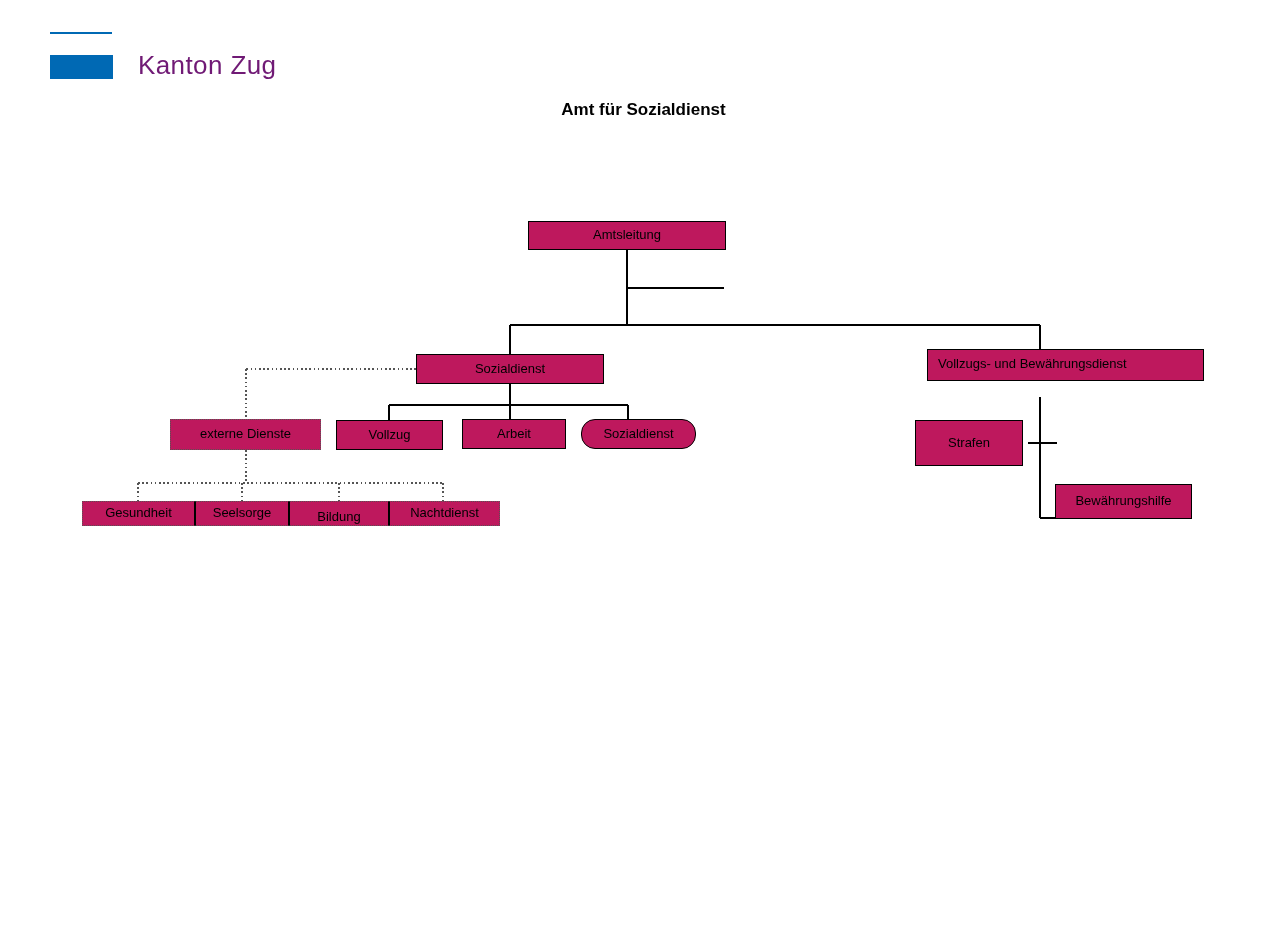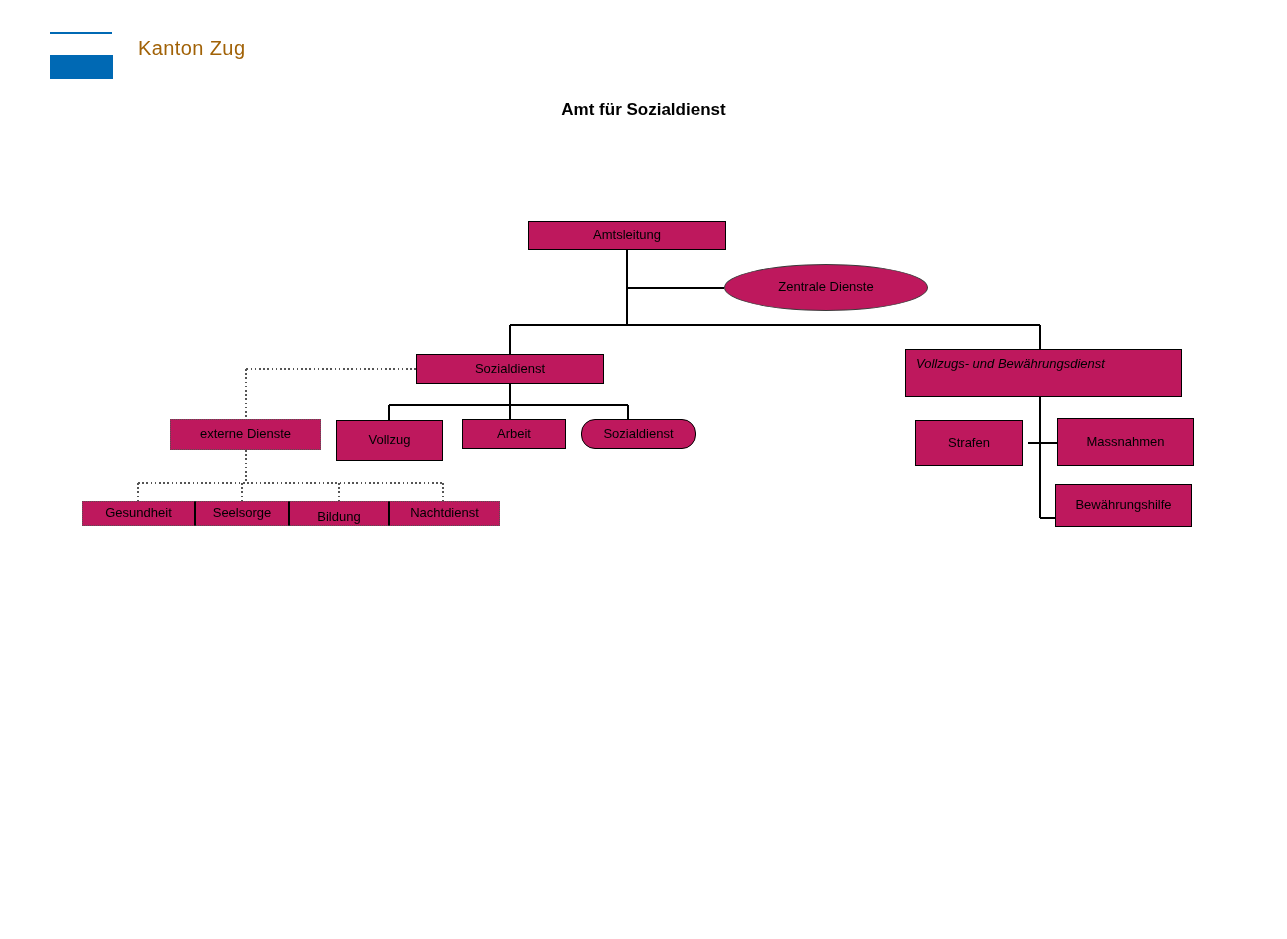--- a/index.html
+++ b/index.html
@@ -38,25 +38,25 @@
     position: absolute;
     left: 50px;
     top: 55px;
     width: 63px;
     height: 24px;
     background: #0069b4;
   }
   #brand-name {
     position: absolute;
     left: 138px;
-    top: 37px;
-    font-size: 20px;
+    top: 50px;
+    font-size: 26px;
     font-weight: 400;
     letter-spacing: 0.4px;
-    color: #a16207;
+    color: #701a75;
     white-space: nowrap;
   }
 
   
   #chart-title {
     position: absolute;
     left: 0;
     top: 100px;
     width: 1287px;
     text-align: center;
@@ -169,57 +169,51 @@
         <line x1="242" y1="483" x2="242" y2="501"></line>
         <line x1="339" y1="483" x2="339" y2="501"></line>
         <line x1="443" y1="483" x2="443" y2="501"></line>
       </g>
     </svg>
 
     <div class="node" style="left:528px; top:221px; width:198px; height:29px;">
       <span>Amtsleitung</span>
     </div>
 
-    <div class="node ellipse" style="left:724px; top:264px; width:204px; height:47px;">
-      <span>Zentrale Dienste</span>
-    </div>
 
     <div class="node" style="left:416px; top:354px; width:188px; height:30px;">
       <span>Sozialdienst</span>
     </div>
 
-    <div class="node top-label" style="left:905px; top:349px; width:277px; height:48px;font-style:italic;">
+    <div class="node top-label" style="left:927px; top:349px; width:277px; height:32px;">
       <span>Vollzugs-  und Bewährungsdienst</span>
     </div>
 
     <div class="node dotted" style="left:170px; top:419px; width:151px; height:31px;">
       <span>externe Dienste</span>
     </div>
 
-    <div class="node" style="left:336px; top:420px; width:107px; height:41px;">
+    <div class="node" style="left:336px; top:420px; width:107px; height:30px;">
       <span>Vollzug</span>
     </div>
 
     <div class="node" style="left:462px; top:419px; width:104px; height:30px;">
       <span>Arbeit</span>
     </div>
 
     <div class="node" style="left:581px; top:419px; width:115px; height:30px;border-radius:14px;">
       <span>Sozialdienst</span>
     </div>
 
     <div class="node" style="left:915px; top:420px; width:108px; height:46px;">
       <span>Strafen</span>
     </div>
 
-    <div class="node" style="left:1057px; top:418px; width:137px; height:48px;">
-      <span>Massnahmen</span>
-    </div>
-
-    <div class="node" style="left:1055px; top:484px; width:137px; height:43px;">
+
+    <div class="node" style="left:1055px; top:484px; width:137px; height:35px;">
       <span>Bewährungshilfe</span>
     </div>
 
     <div class="node seg first" style="left:82px; top:501px; width:113px; height:25px;">
       <span>Gesundheit</span>
     </div>
 
     <div class="node seg" style="left:195px; top:501px; width:94px; height:25px;text-align:right;">
       <span>Seelsorge</span>
     </div>

